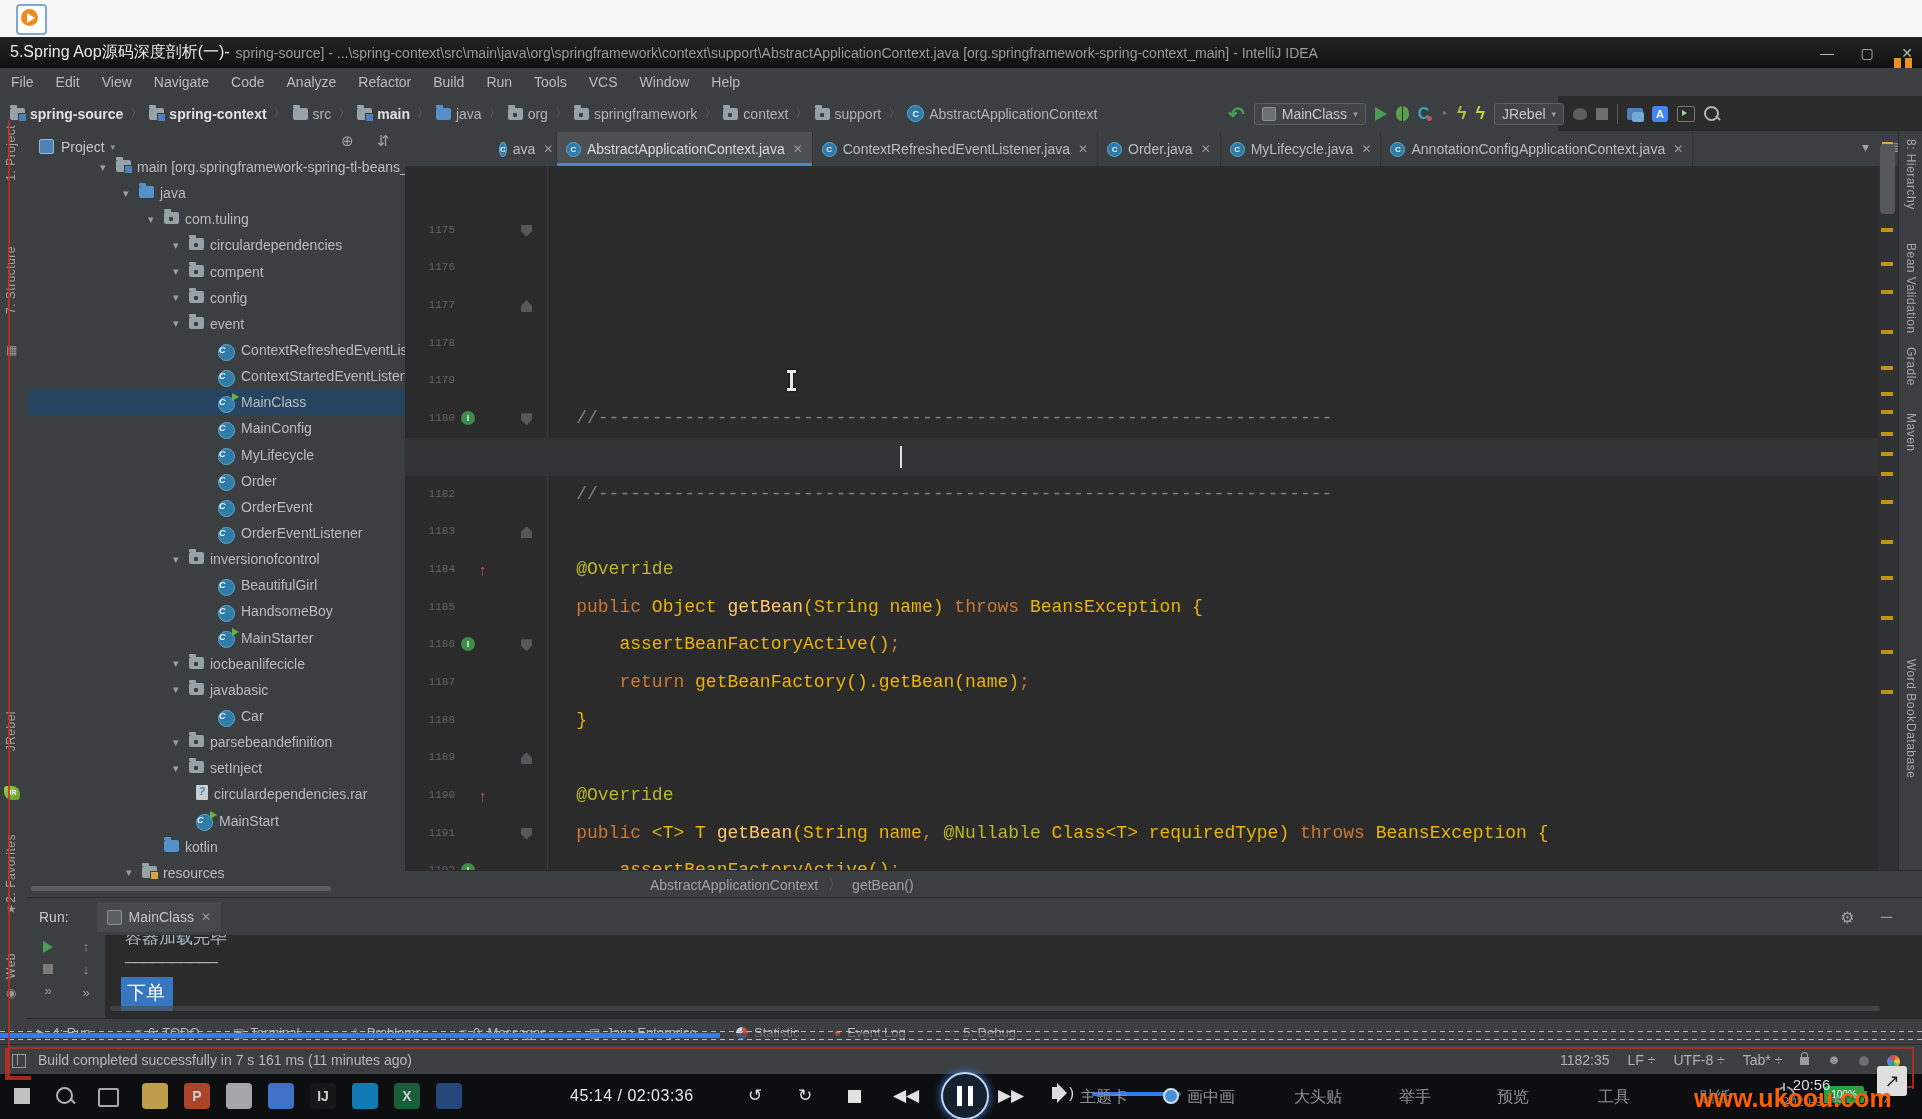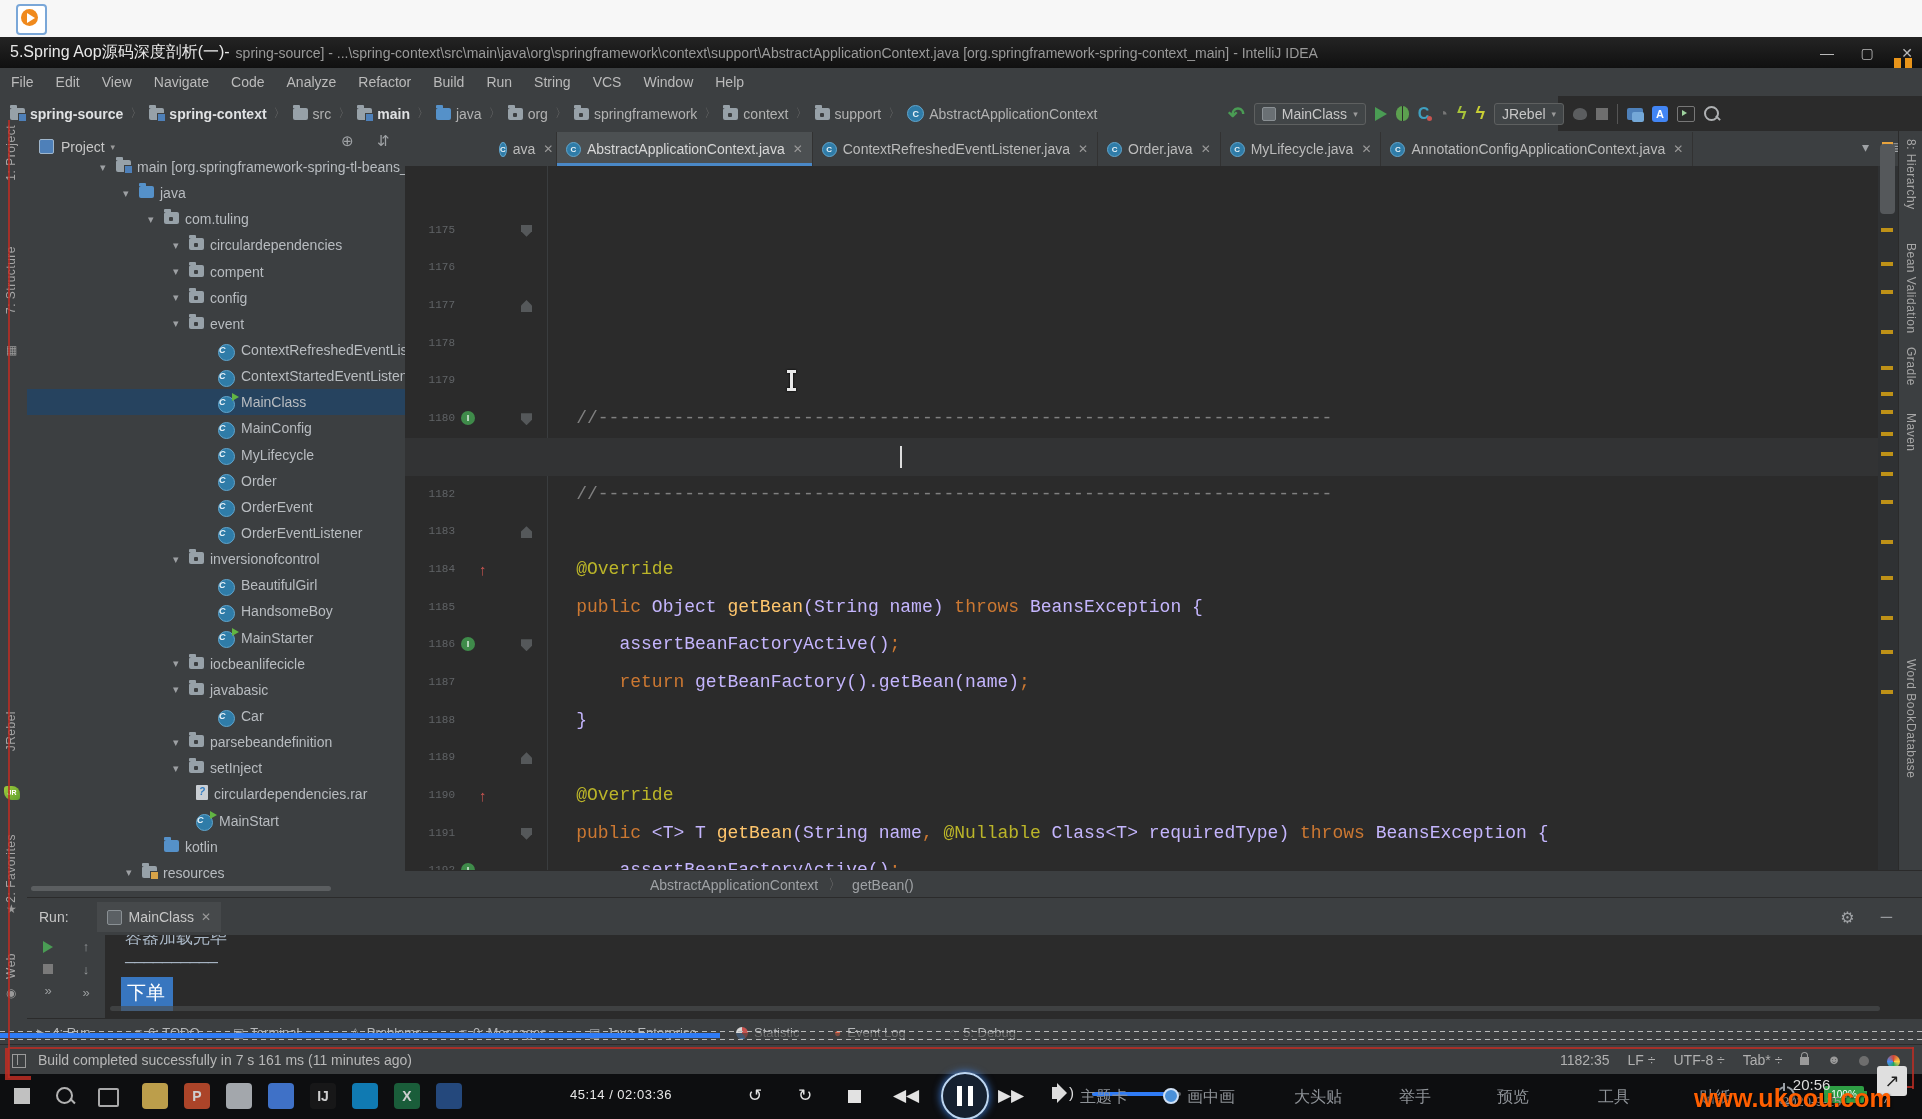--- a/index.html
+++ b/index.html
@@ -102,21 +102,21 @@
   .crow{position:relative;height:37.7px;line-height:37.7px;white-space:pre;}
   .crow.cur{background:#323334;}
   .lnum{position:absolute;left:8px;width:42px;text-align:right;color:#606366;font-size:11px;}
   .g-impl{position:absolute;left:56px;top:11px;width:14px;height:14px;border-radius:50%;background:#3f8b4a;color:#e7f3e9;font-size:9px;font-weight:bold;text-align:center;line-height:14px;display:none;font-family:"Liberation Sans",sans-serif;}
   .g-arrow{position:absolute;left:74px;color:#c75450;font-size:15px;font-weight:bold;display:none;font-family:"Liberation Sans",sans-serif;}
   .crow.has-impl .g-impl,.crow.has-impl .g-arrow{display:block;}
   .fold{position:absolute;left:116px;top:13px;width:11px;height:12px;background:#55585a;display:none;}
   .fold-down{display:block;clip-path:polygon(0 0,100% 0,100% 55%,50% 100%,0 55%);}
   .fold-up{display:block;clip-path:polygon(50% 0,100% 45%,100% 100%,0 100%,0 45%);}
   .ctext{position:absolute;left:128px;}
-  .tok-pln{color:#c4b5fd;} .tok-kw{color:#cc7832;} .tok-ann{color:#bbb529;}
+  .tok-pln{color:#eab308;} .tok-kw{color:#cc7832;} .tok-ann{color:#bbb529;}
   .tok-mth{color:#ffc66d;} .tok-com{color:#808080;} .tok-semi{color:#cc7832;}
   .caret{display:none;position:absolute;top:8px;width:2px;height:22px;background:#dddddd;}
   .crow.caret-on .caret{display:block;}
   #gutter-line{position:absolute;left:142px;top:0;width:1px;height:704px;background:#3a3d3f;}
   #mouse-ibeam{left:790px;top:372px;width:3px;height:17px;background:#e9e9e9;filter:drop-shadow(0 0 1px #000);}
   #mouse-ibeam::before,#mouse-ibeam::after{content:"";position:absolute;left:-3px;width:9px;height:3px;background:#e9e9e9;}
   #mouse-ibeam::before{top:-2px;} #mouse-ibeam::after{bottom:-2px;}
   
   #err-stripe{left:1878px;top:166px;width:20px;height:704px;background:#2f3133;}
   #err-stripe .sq{position:absolute;left:4px;width:11px;height:11px;}
@@ -165,21 +165,21 @@
   .hector{color:#9a9a9a;font-size:13px;}
   .sb-dot{width:10px;height:10px;border-radius:50%;background:#6e6e6e;margin-top:4px;}
   .sb-swirl{width:13px;height:13px;border-radius:50%;background:conic-gradient(#d14836,#ffcd42,#1da462,#4c8bf5,#d14836);margin-top:3px;}
   
   #taskbar{left:0;top:1074px;width:1922px;height:45px;background:#0d0e10;}
   .tb-app{position:absolute;top:9px;width:26px;height:26px;border-radius:4px;opacity:.8;color:#fff;font-size:14px;font-weight:bold;text-align:center;line-height:26px;}
   #win-start{position:absolute;left:14px;top:14px;width:16px;height:16px;background:linear-gradient(90deg,#d5d5d5 47%,transparent 47% 53%,#d5d5d5 53%),linear-gradient(#d5d5d5 47%,transparent 47% 53%,#d5d5d5 53%);opacity:.9;}
   #win-search{position:absolute;left:56px;top:13px;width:13px;height:13px;border:2px solid #cfcfcf;border-radius:50%;opacity:.85;}
   #win-search::after{content:"";position:absolute;left:11px;top:11px;width:7px;height:2px;background:#cfcfcf;transform:rotate(45deg);}
   #win-taskview{position:absolute;left:98px;top:14px;width:17px;height:15px;border:2px solid #cfcfcf;border-radius:2px;opacity:.8;}
-  #vid-time{position:absolute;left:570px;top:13px;font-size:13px;color:#e8e8e8;letter-spacing:.5px;}
+  #vid-time{position:absolute;left:570px;top:13px;font-size:16px;color:#e8e8e8;letter-spacing:.5px;}
   .pc{position:absolute;top:11px;color:#e2e2e2;font-size:17px;}
   #pc-stop{top:16px;width:13px;height:13px;background:#e2e2e2;}
   #pc-pause{left:941px;top:-2px;width:44px;height:44px;border:2px solid #bcd6f2;border-radius:50%;box-shadow:0 0 9px #3d7edc;background:rgba(40,70,110,.35);}
   #pc-pause::before,#pc-pause::after{content:"";position:absolute;top:12px;width:5px;height:20px;background:#fff;}
   #pc-pause::before{left:14px;} #pc-pause::after{left:25px;}
   #vol-ic{position:absolute;left:1052px;top:13px;width:8px;height:12px;background:#dcdcdc;}
   #vol-ic::before{content:"";position:absolute;left:5px;top:-4px;border-top:10px solid transparent;border-bottom:10px solid transparent;border-left:10px solid #dcdcdc;}
   #vol-ic::after{content:")";position:absolute;left:17px;top:-3px;color:#dcdcdc;font-size:15px;}
   #vol-track{position:absolute;left:1092px;top:18px;width:89px;height:4px;background:#5a5d61;border-radius:2px;}
   #vol-fill{position:absolute;left:0;top:0;width:76px;height:4px;background:#2f7bf5;border-radius:2px;}
@@ -238,21 +238,21 @@
 
   <span class="menu-item">File</span>
       <span class="menu-item">Edit</span>
       <span class="menu-item">View</span>
       <span class="menu-item">Navigate</span>
       <span class="menu-item">Code</span>
       <span class="menu-item">Analyze</span>
       <span class="menu-item">Refactor</span>
       <span class="menu-item">Build</span>
       <span class="menu-item">Run</span>
-      <span class="menu-item">String</span>
+      <span class="menu-item">Tools</span>
       <span class="menu-item">VCS</span>
       <span class="menu-item">Window</span>
       <span class="menu-item">Help</span>
     </div>
 
   <div id="toolbar" class="abs">
     <div id="crumbs">
 
     <span class="crumb bold">
         <span class="mini-ic ic-folder-src"></span>

